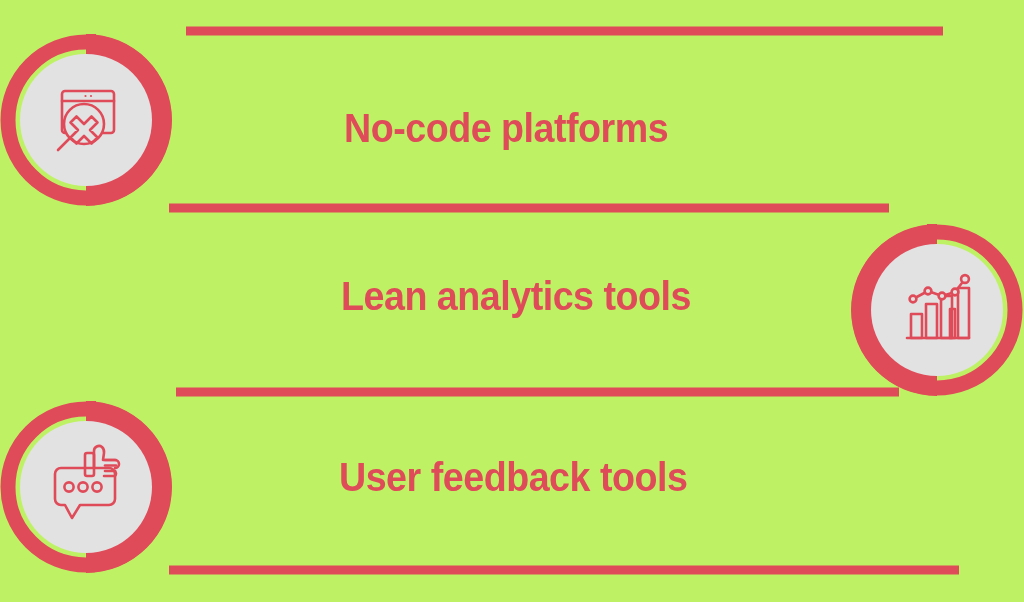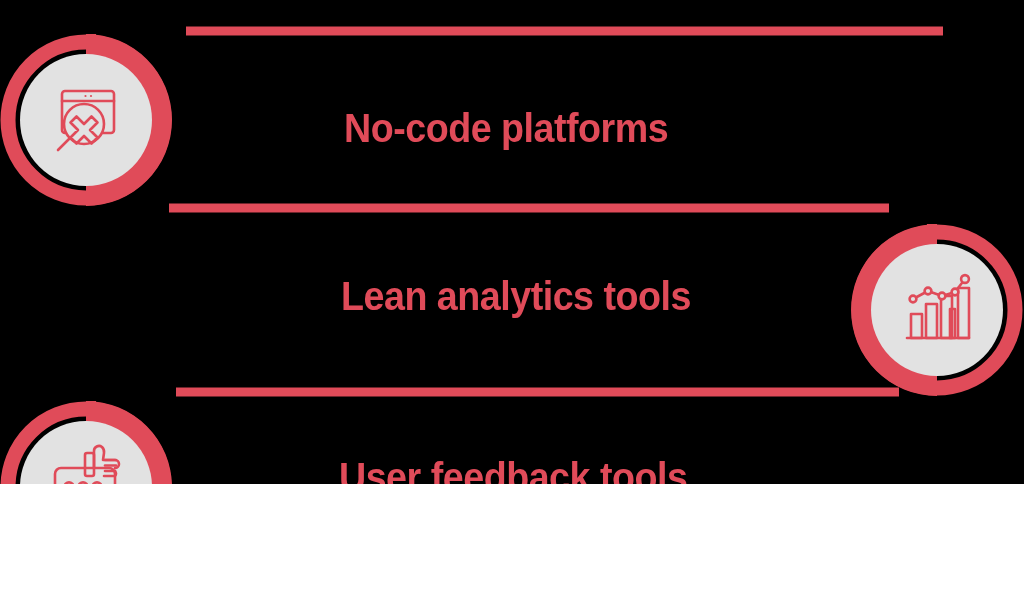--- a/index.html
+++ b/index.html
@@ -6,22 +6,22 @@
     margin: 0;
     padding: 0;
     background: #ffffff;
   }
   body {
     font-family: "Liberation Sans", sans-serif;
   }
   #diagram-root {
     position: relative;
     width: 1024px;
-    height: 484px;
-    background: #000000;
+    height: 602px;
+    background: #bef264;
     overflow: hidden;
     text-align: right;
   }
   #diagram-svg {
     position: absolute;
     left: 0;
     top: 0;
     width: 1024px;
     height: 602px;
     display: block;

